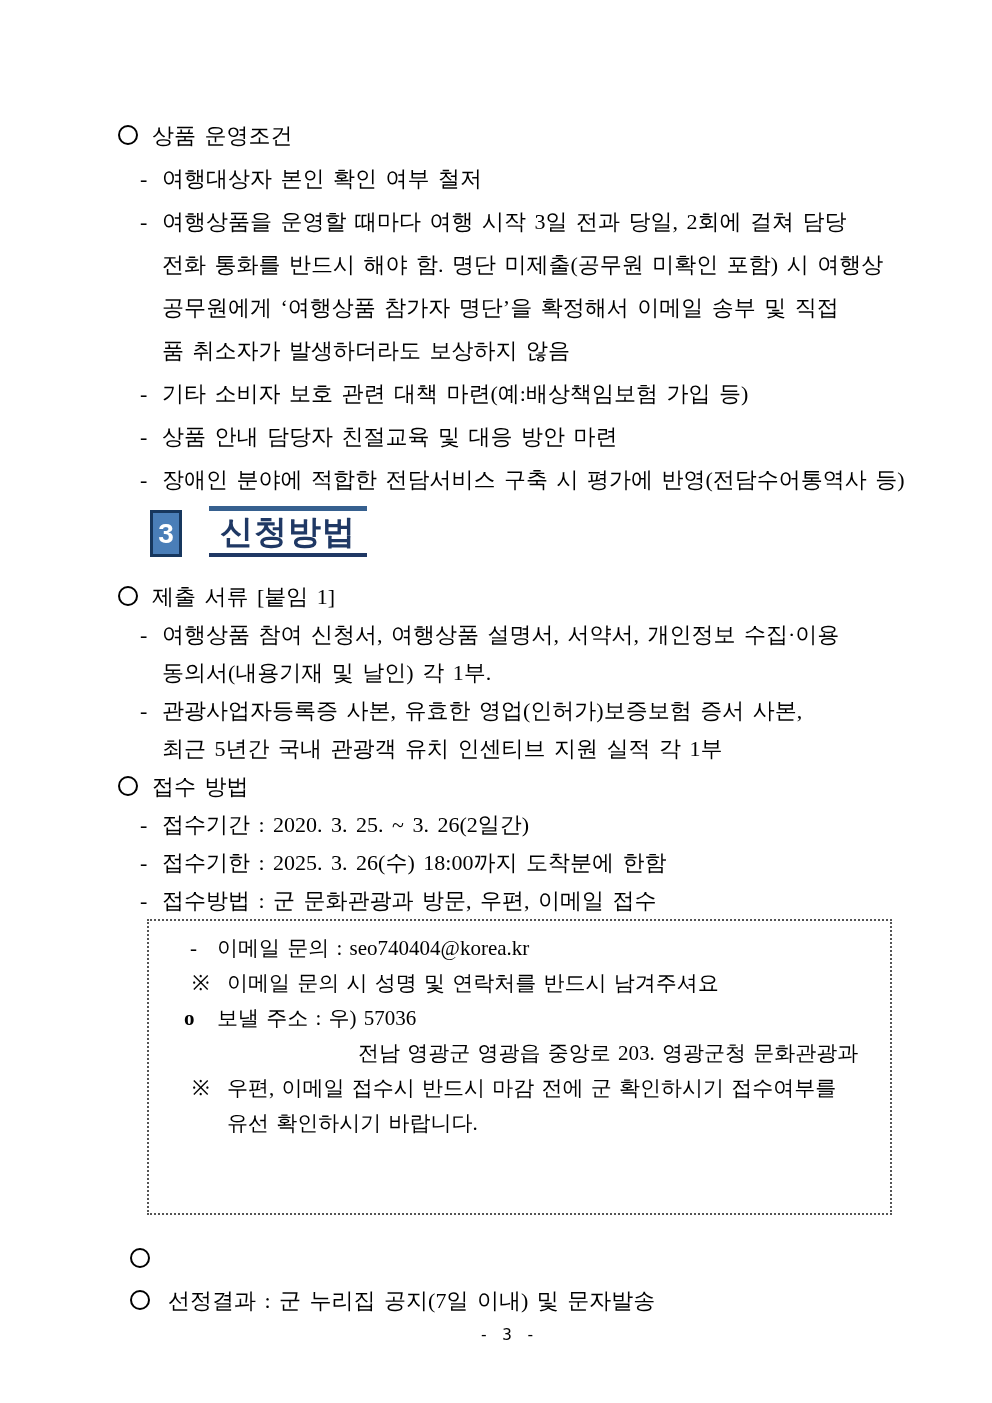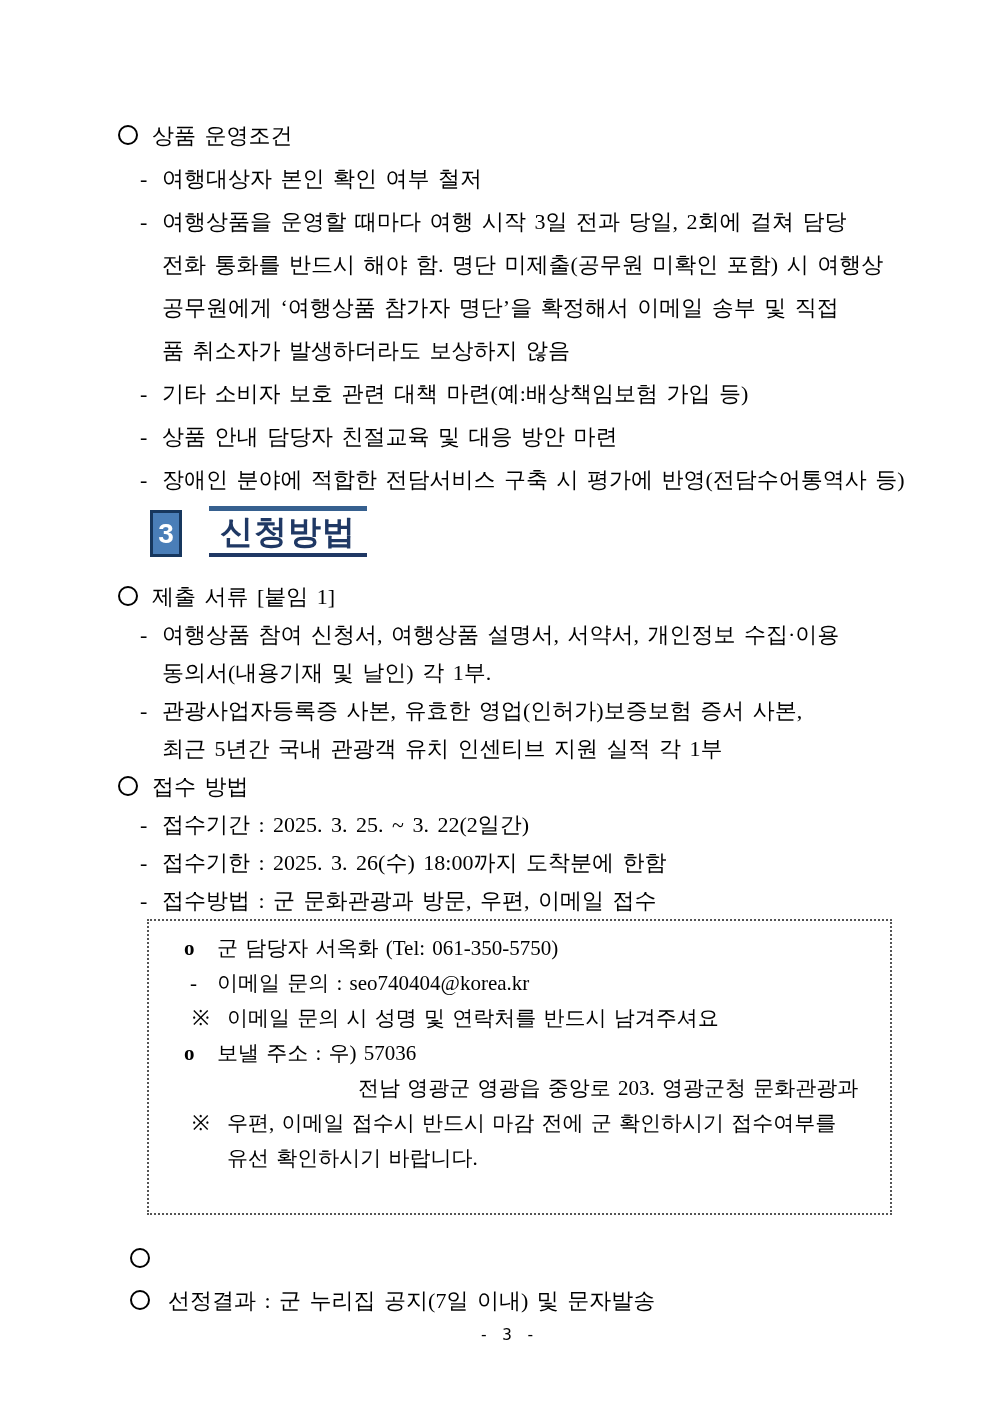--- a/index.html
+++ b/index.html
@@ -69,27 +69,26 @@
     <div class="rule-bottom"></div>
   </div>
 
   <div id="secB">
     <div class="ln"><span class="ring"></span><span>제출 서류 [붙임 1]</span></div>
     <div class="ln lvl1"><span class="dash">-</span><span>여행상품 참여 신청서, 여행상품 설명서, 서약서, 개인정보 수집·이용</span></div>
     <div class="ln cont"><span>동의서(내용기재 및 날인) 각 1부.</span></div>
     <div class="ln lvl1"><span class="dash">-</span><span>관광사업자등록증 사본, 유효한 영업(인허가)보증보험 증서 사본,</span></div>
     <div class="ln cont"><span>최근 5년간 국내 관광객 유치 인센티브 지원 실적 각 1부</span></div>
     <div class="ln"><span class="ring"></span><span>접수 방법</span></div>
-    <div class="ln lvl1"><span class="dash">-</span><span>접수기간 : 2025. 3. 25. ~ 3. 22(2일간)</span></div>
+    <div class="ln lvl1"><span class="dash">-</span><span>접수기간 : 2020. 3. 25. ~ 3. 26(2일간)</span></div>
     <div class="ln lvl1"><span class="dash">-</span><span>접수기한 : 2025. 3. 26(수) 18:00까지 도착분에 한함</span></div>
     <div class="ln lvl1"><span class="dash">-</span><span>접수방법 : 군 문화관광과 방문, 우편, 이메일 접수</span></div>
   </div>
 
   <div id="box">
-    <div class="ln b-o"><span class="bo">o</span><span>군 담당자 서옥화 (Tel: 061-350-5750)</span></div>
     <div class="ln b-d"><span class="bd">-</span><span>이메일 문의 : seo740404@korea.kr</span></div>
     <div class="ln b-r"><span class="br">※</span><span>이메일 문의 시 성명 및 연락처를 반드시 남겨주셔요</span></div>
     <div class="ln b-o"><span class="bo">o</span><span>보낼 주소 : 우) 57036</span></div>
     <div class="ln b-a"><span>전남 영광군 영광읍 중앙로 203. 영광군청 문화관광과</span></div>
     <div class="ln b-r"><span class="br">※</span><span>우편, 이메일 접수시 반드시 마감 전에 군 확인하시기 접수여부를</span></div>
     <div class="ln b-c"><span>유선 확인하시기 바랍니다.</span></div>
   </div>
 
   <div id="footerSec">
     <div class="ln"><span class="ring"></span></div>

